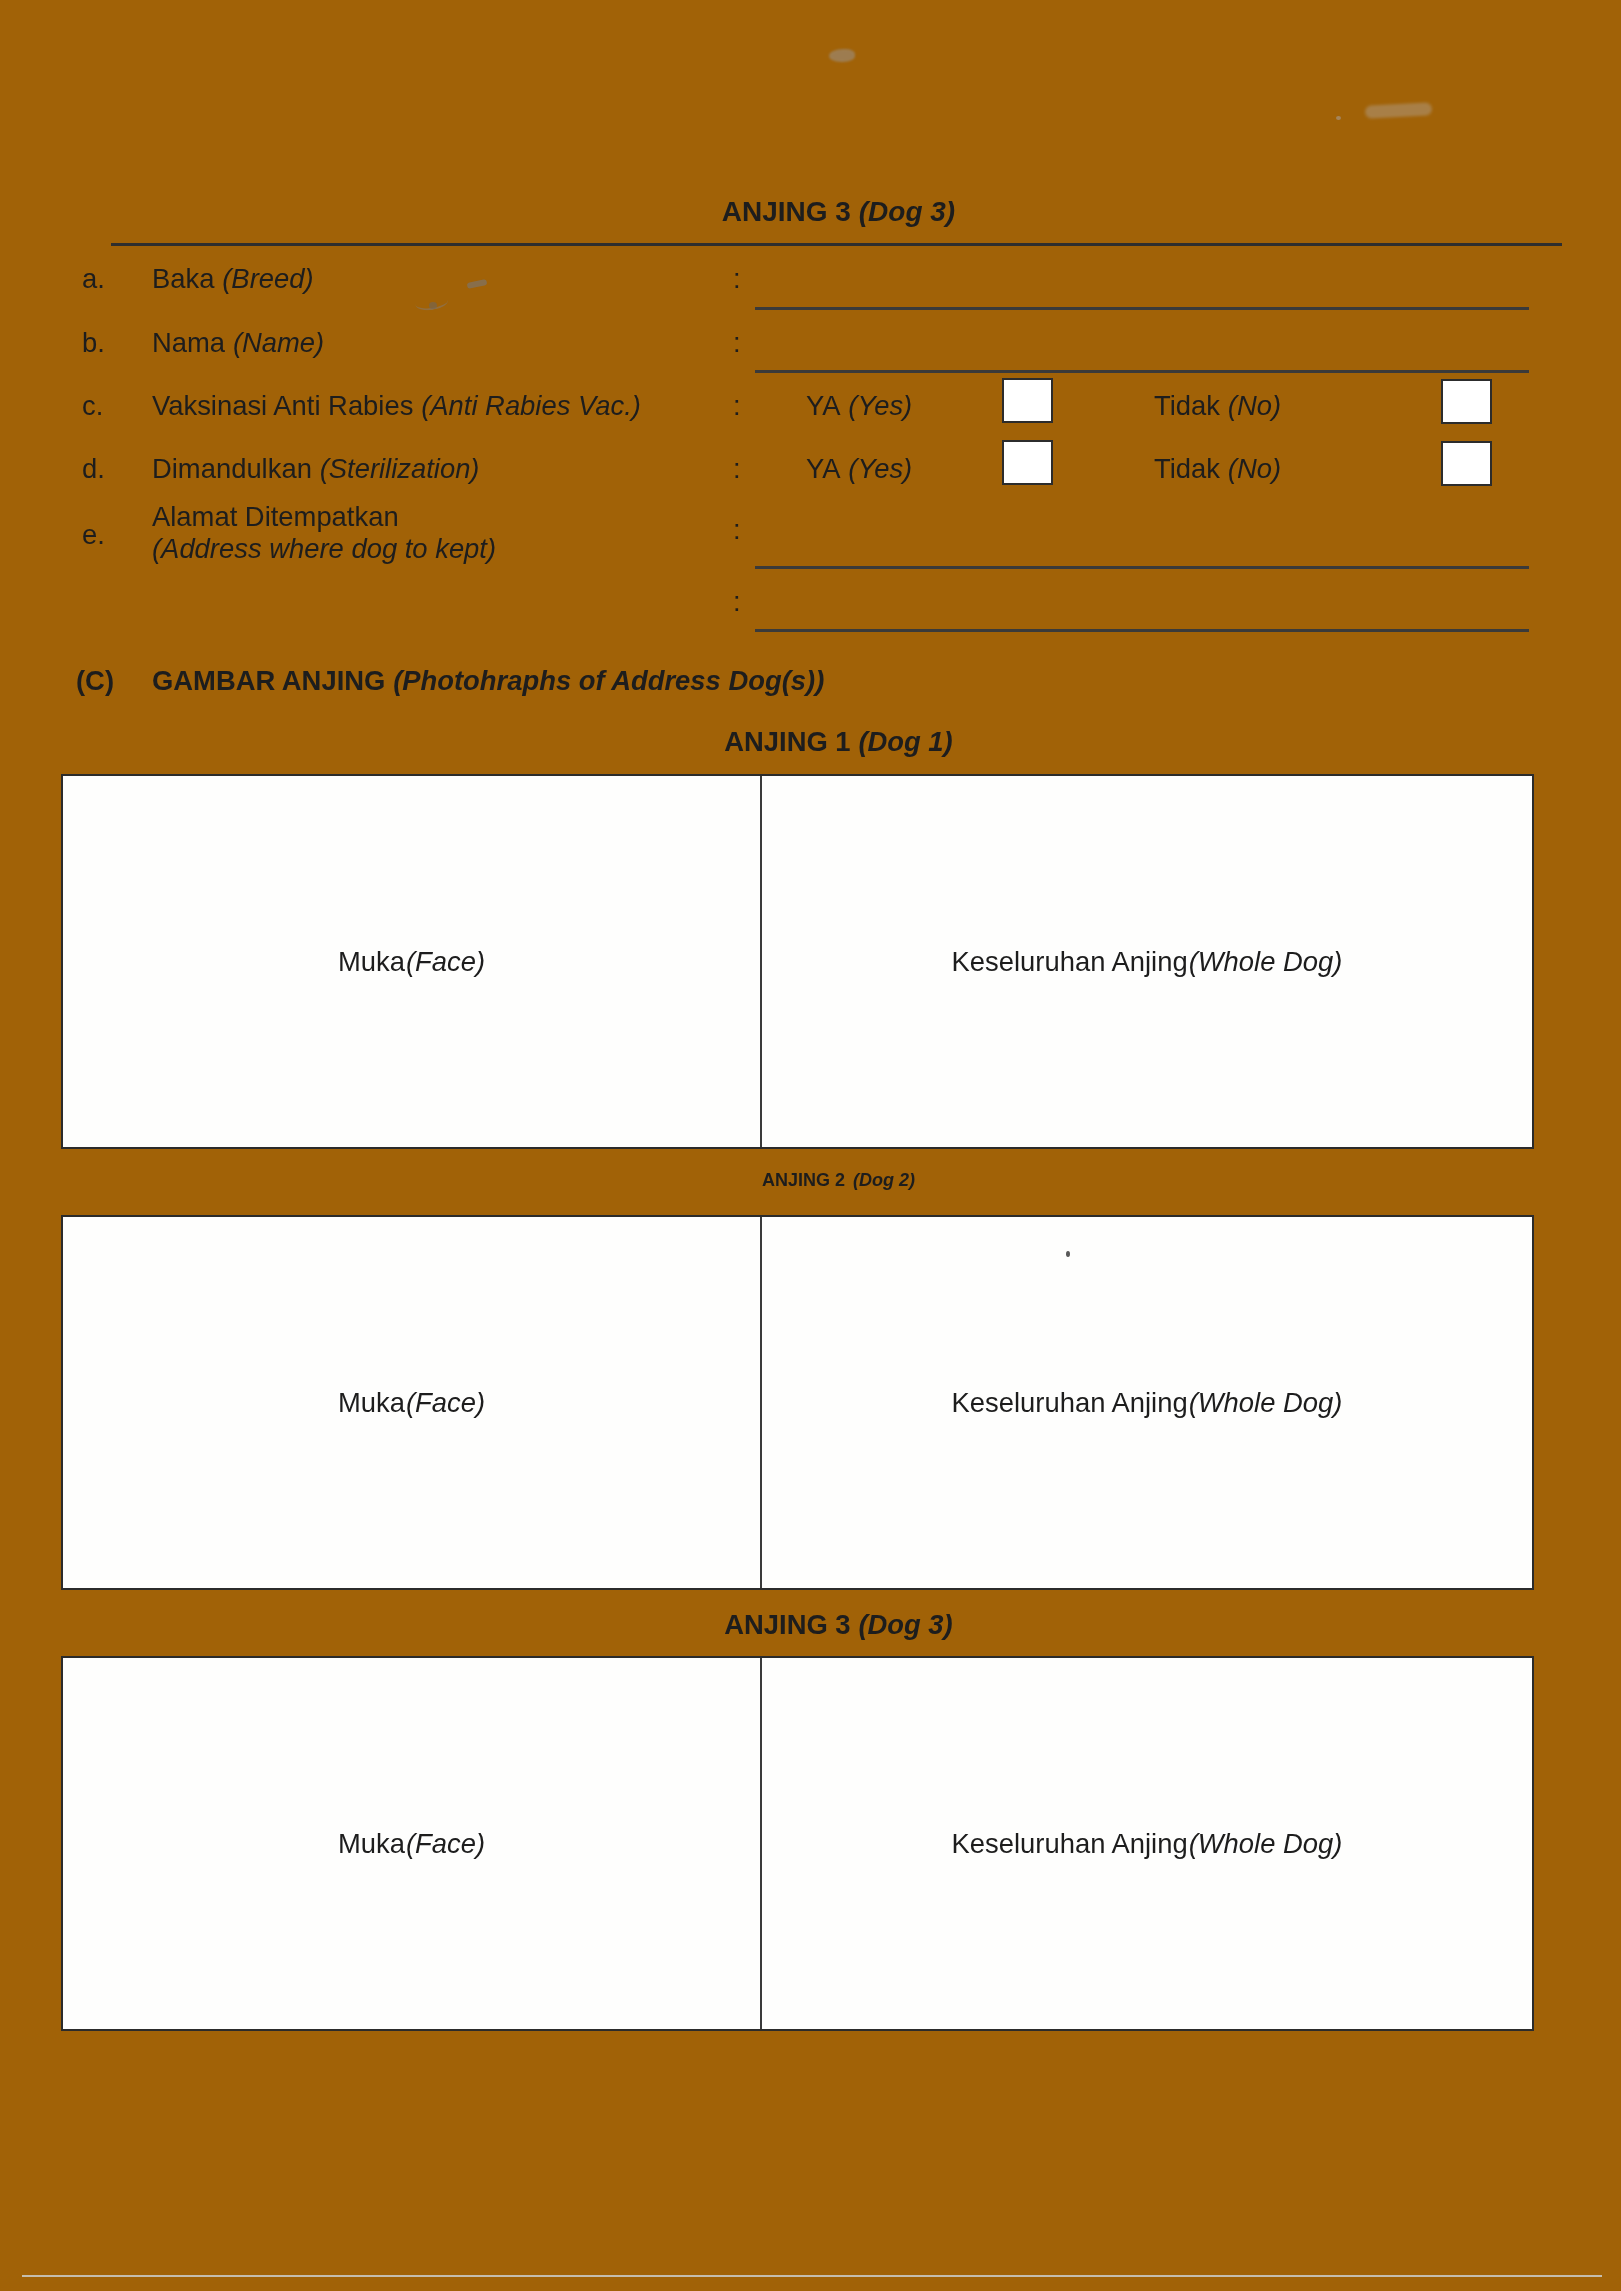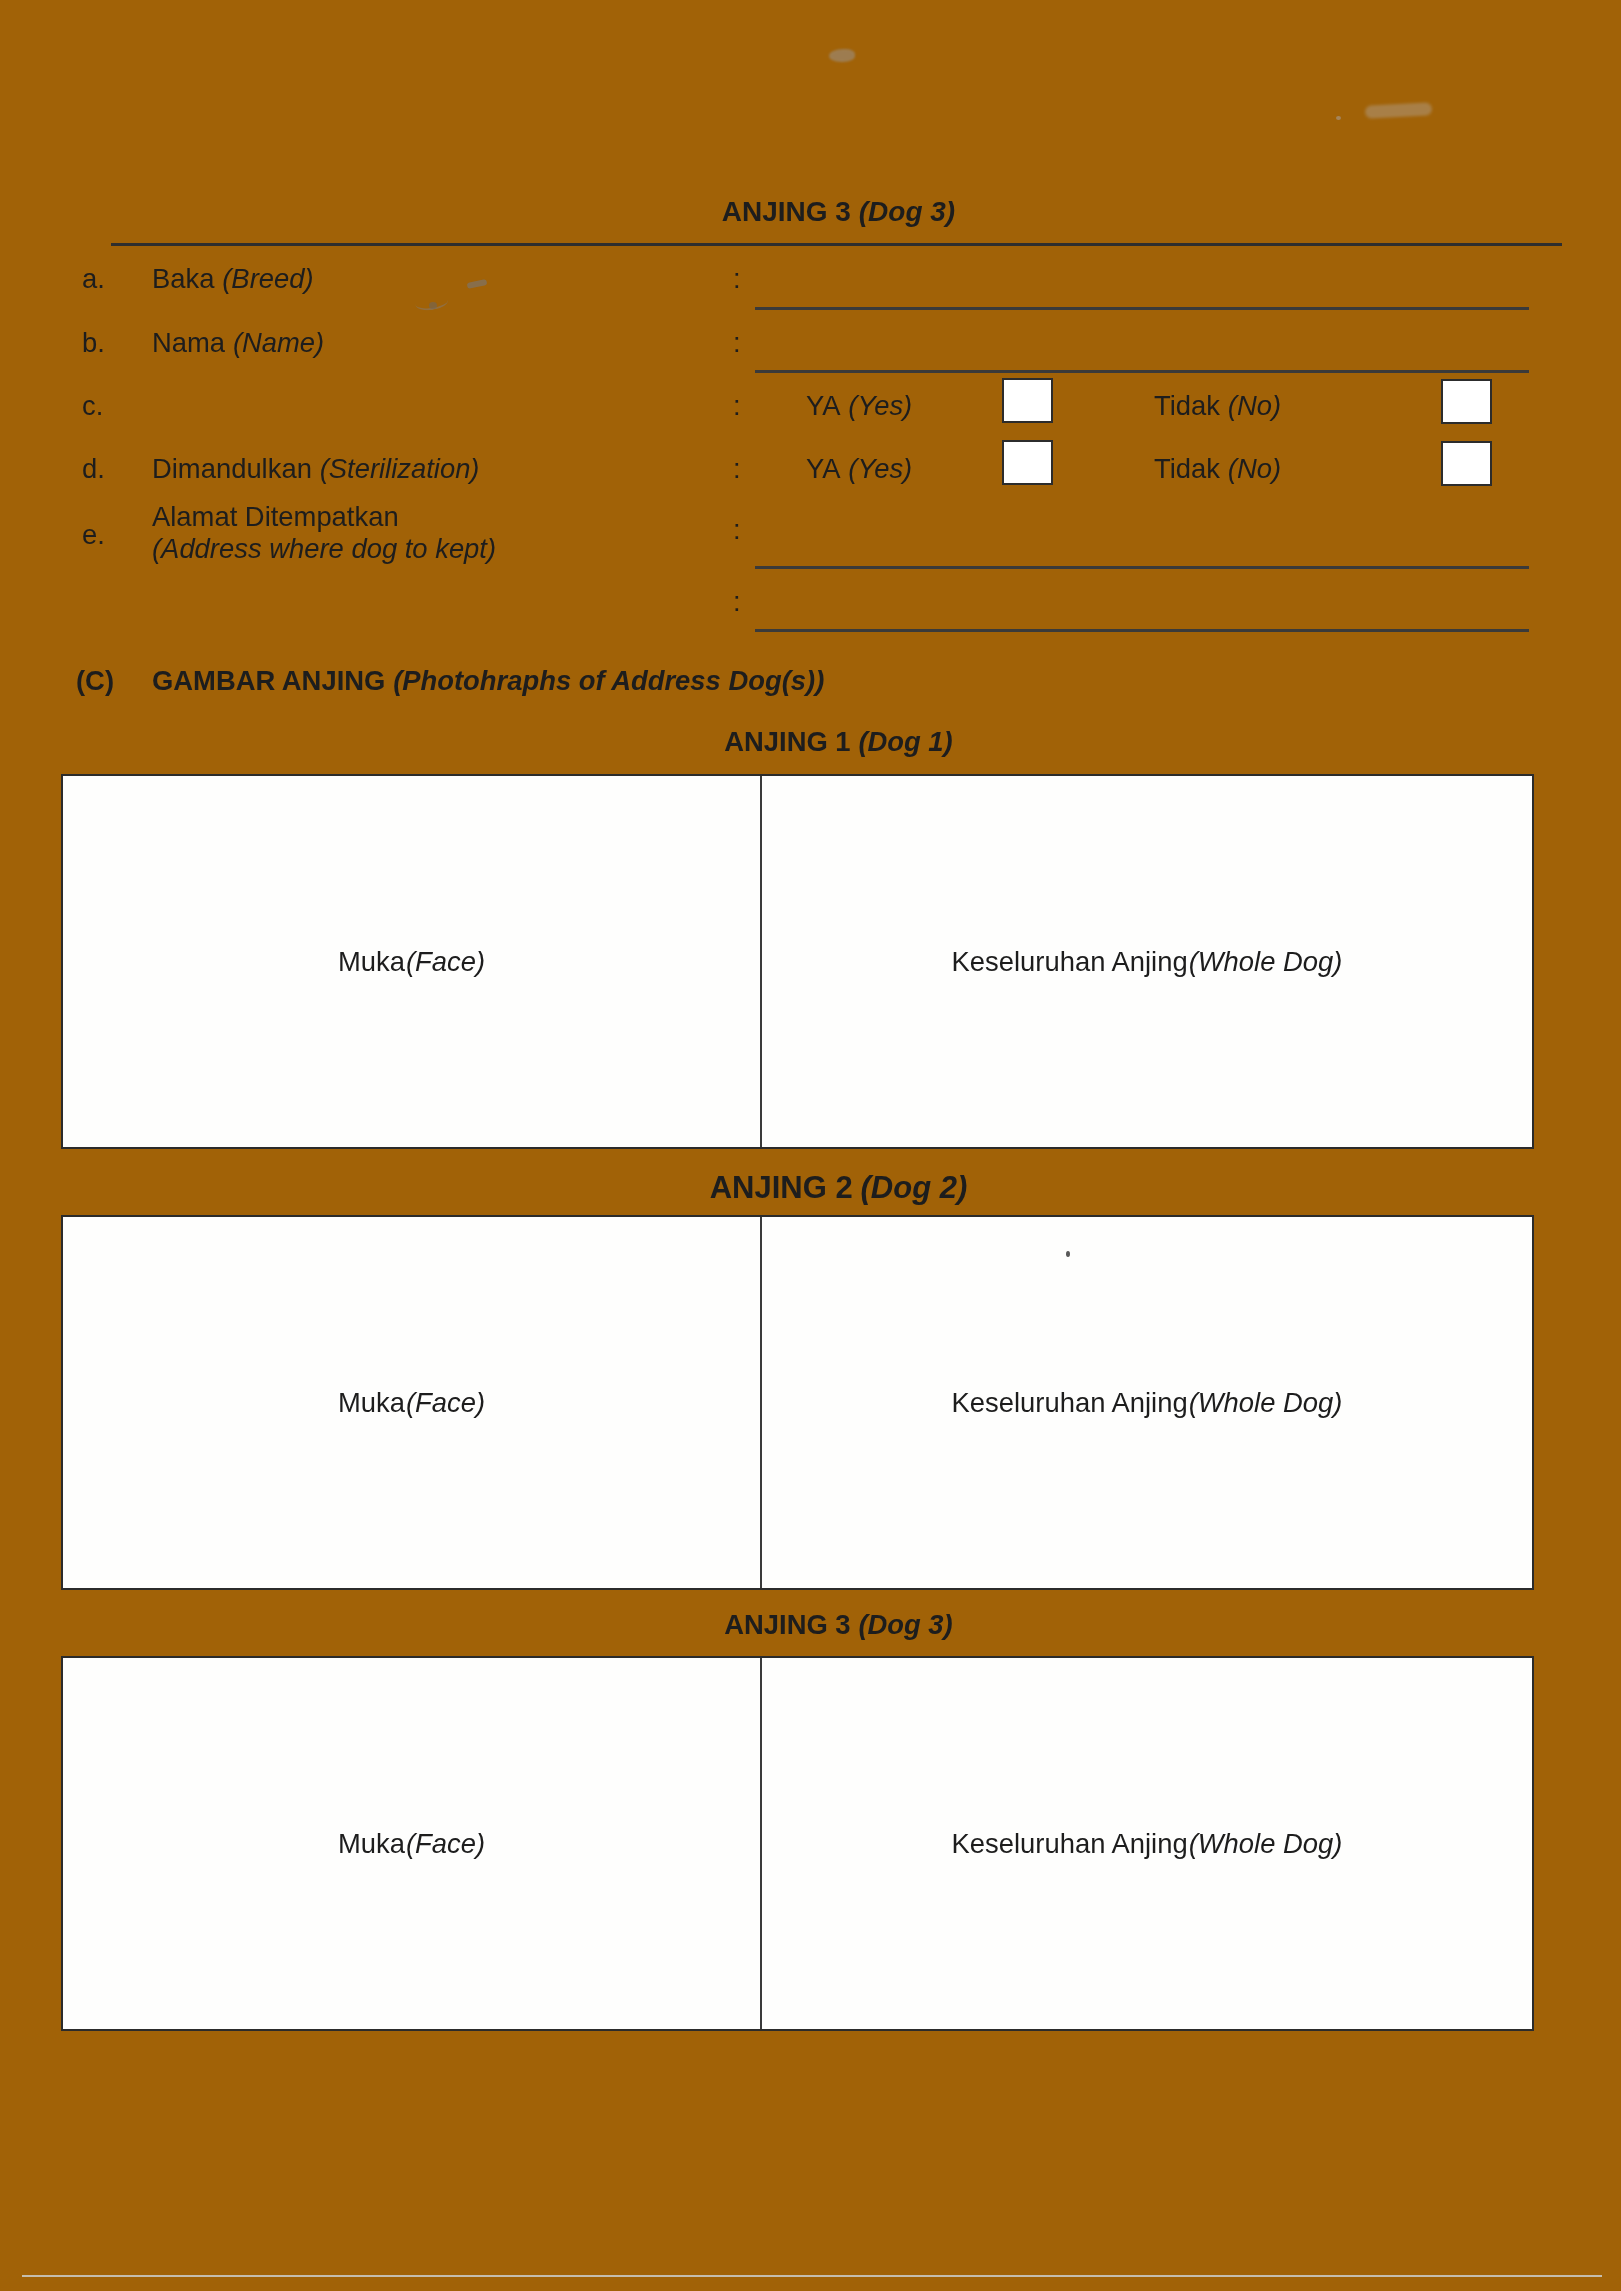--- a/index.html
+++ b/index.html
@@ -62,20 +62,21 @@
   <div class="t" style="left:774px;top:270px;"></div>
   <div class="fill" style="top:307px;"></div>
 
   <div class="t" style="left:82px;top:327px;">b.</div>
   <div class="t" style="left:152px;top:327px;"><span>Nama</span><span class="i sp">(Name)</span></div>
   <div class="t" style="left:733px;top:327px;">:</div>
   <div class="t" style="left:774px;top:333px;"></div>
   <div class="fill" style="top:370px;"></div>
 
   <div class="t" style="left:82px;top:390px;">c.</div>
+  <div class="t" style="left:152px;top:390px;"><span>Vaksinasi Anti Rabies</span><span class="i sp">(Anti Rabies Vac.)</span></div>
   <div class="t" style="left:733px;top:390px;">:</div>
   <div class="t" style="left:806px;top:390px;"><span>YA</span><span class="i sp">(Yes)</span></div>
   <div class="cb" style="left:1002px;top:378px;"></div>
   <div class="t" style="left:1154px;top:390px;"><span>Tidak</span><span class="i sp">(No)</span></div>
   <div class="cb" style="left:1441px;top:379px;"></div>
 
   <div class="t" style="left:82px;top:453px;">d.</div>
   <div class="t" style="left:152px;top:453px;"><span>Dimandulkan</span><span class="i sp">(Sterilization)</span></div>
   <div class="t" style="left:733px;top:453px;">:</div>
   <div class="t" style="left:806px;top:453px;"><span>YA</span><span class="i sp">(Yes)</span></div>
@@ -103,21 +104,21 @@
     <div class="pcell pcell-left">
         <span>Muka</span>
         <span class="i">(Face)</span>
       </div>
     <div class="pcell pcell-right">
         <span>Keseluruhan Anjing</span>
         <span class="i">(Whole Dog)</span>
       </div>
   </div>
 
-  <div class="center-title" style="top:1170px;font-size:31px;"><span>ANJING 2</span><span class="i sp">(Dog 2)</span></div>
+  <div class="center-title" style="top:1170px;font-size:18px;"><span>ANJING 2</span><span class="i sp">(Dog 2)</span></div>
   <div class="pbox" style="top:1215px;">
     <div class="pcell pcell-left">
         <span>Muka</span>
         <span class="i">(Face)</span>
       </div>
     <div class="pcell pcell-right">
         <span>Keseluruhan Anjing</span>
         <span class="i">(Whole Dog)</span>
       </div>
   </div>

